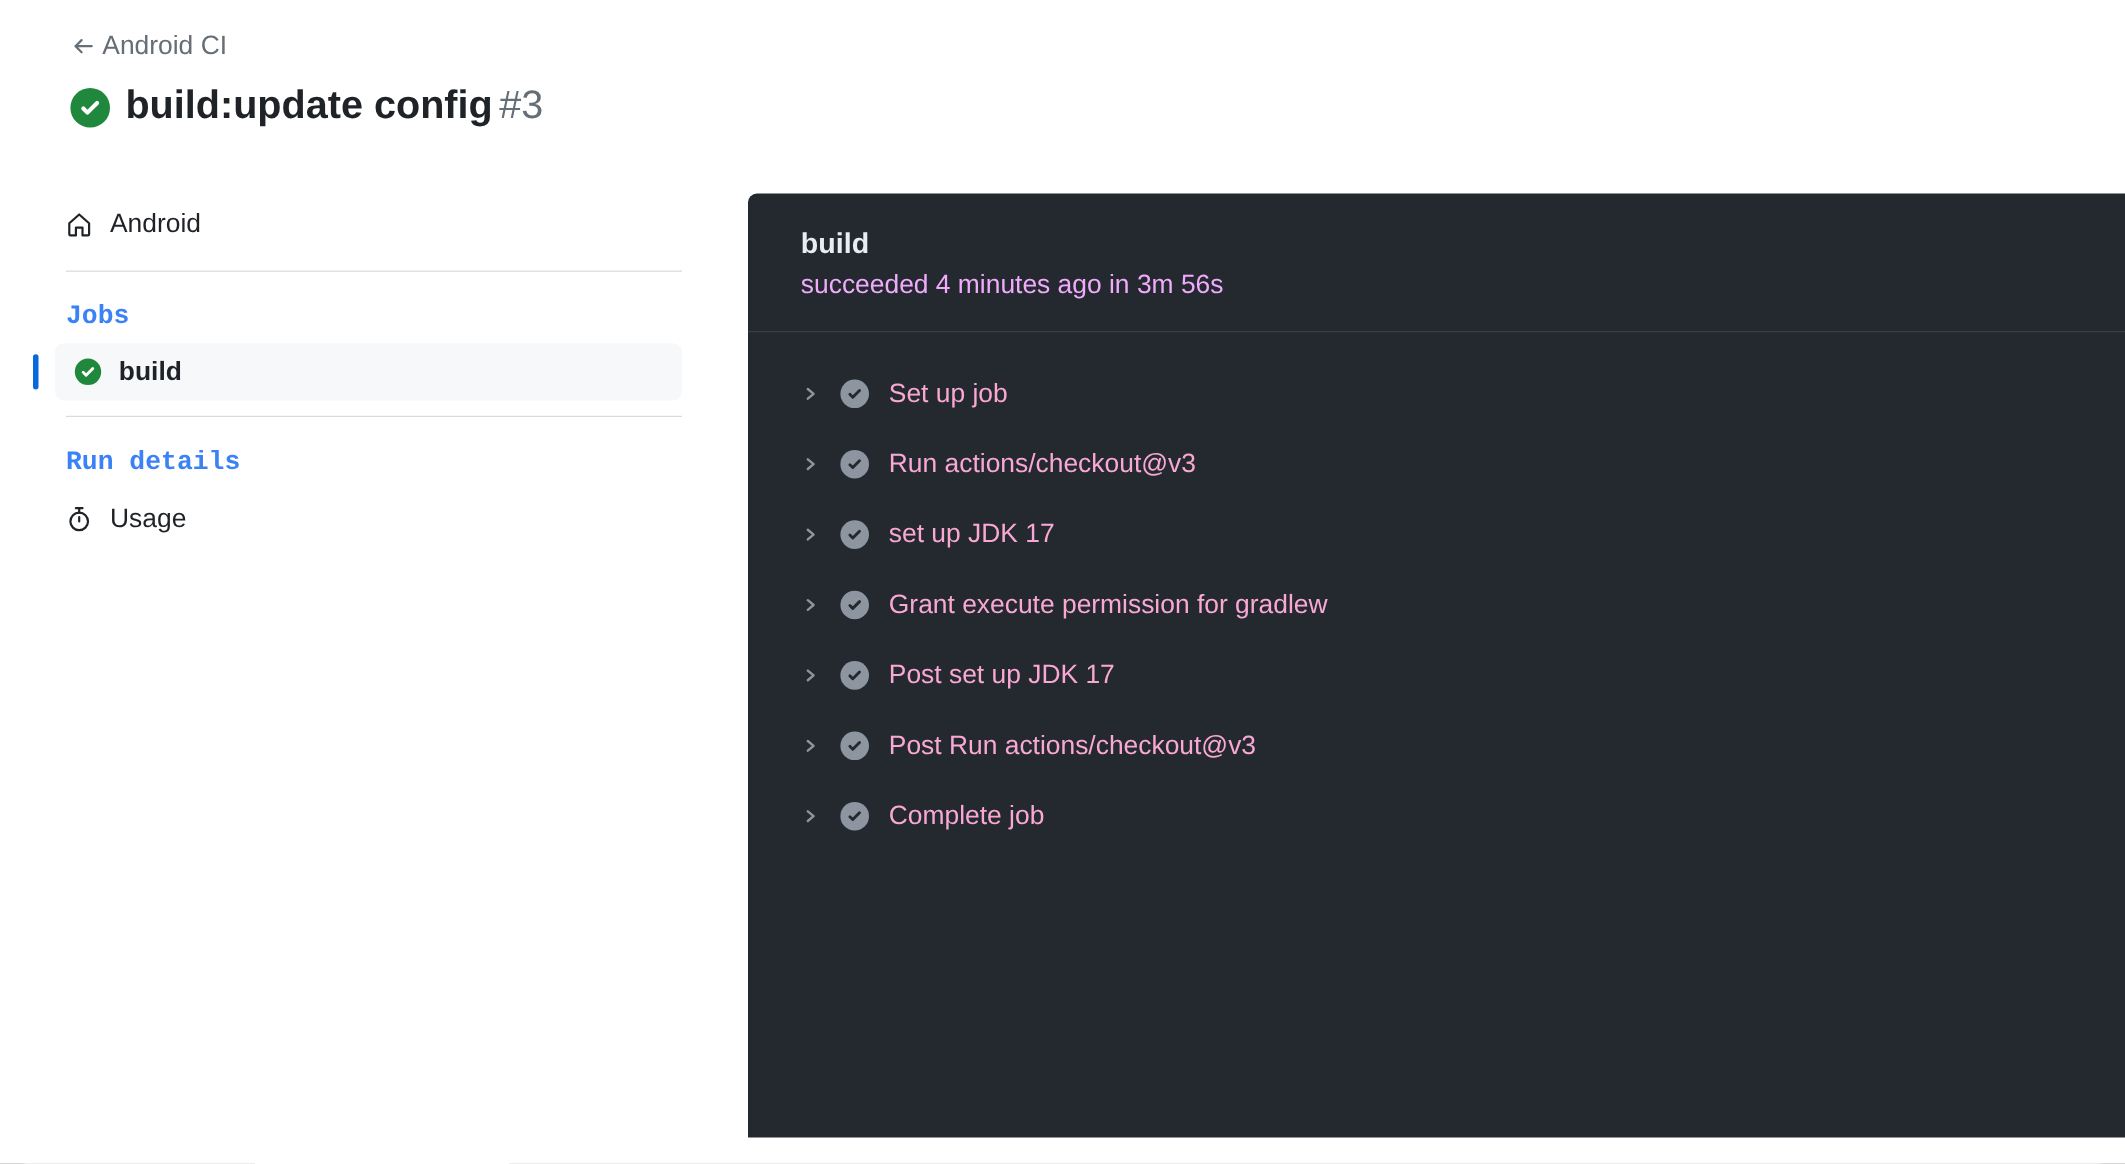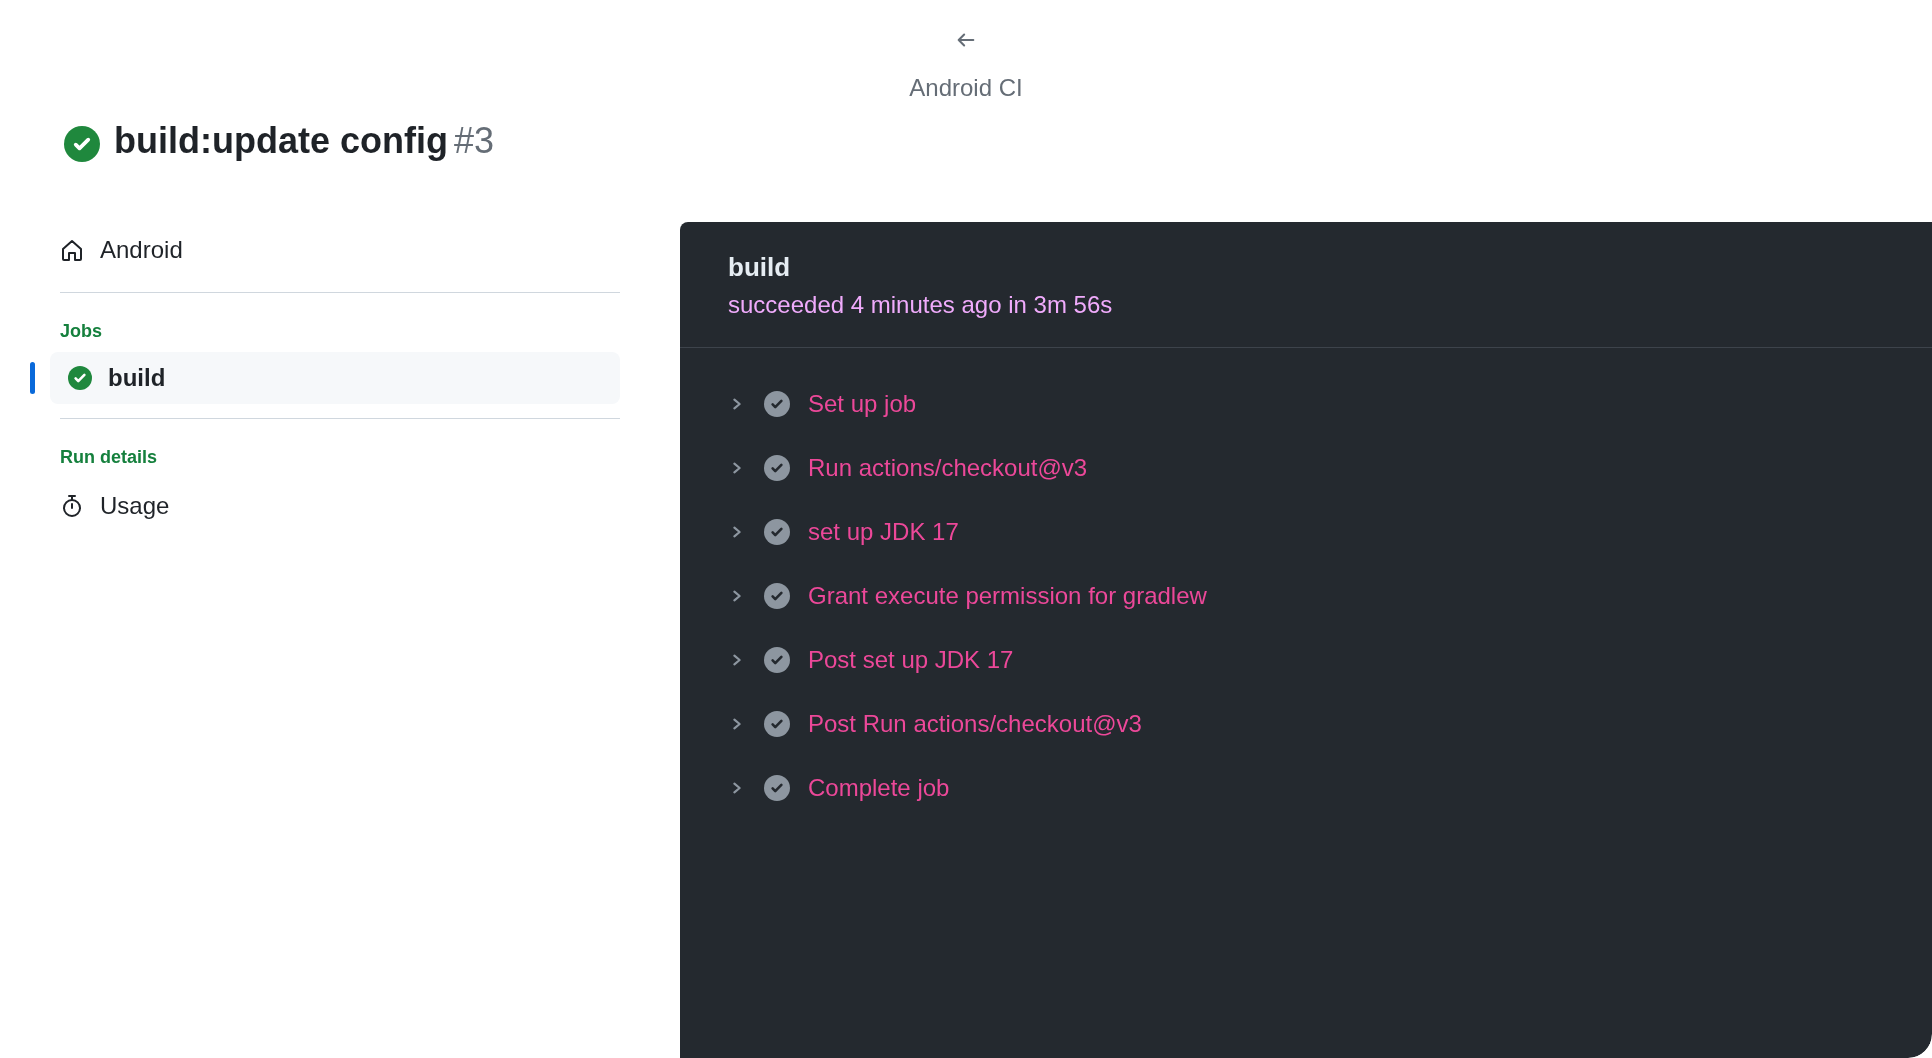--- a/index.html
+++ b/index.html
@@ -23,23 +23,22 @@
     border-radius: 24px;
     overflow: hidden;
   }
   
   .header {
     padding: 28px 64px 0 64px;
   }
   .breadcrumb {
     display: flex;
     align-items: center;
-    gap: 22px;
+    gap: 5px;
     margin-bottom: 18px;
-    flex-direction: column;
   }
   .back-arrow {
     width: 24px;
     height: 24px;
     display: flex;
     align-items: center;
     justify-content: center;
     color: #656d76;
     cursor: pointer;
   }
@@ -108,24 +107,25 @@
     display: flex;
     align-items: center;
     justify-content: center;
     color: #1f2328;
   }
   .side-divider {
     border-top: 1px solid #d0d7de;
     margin: 14px 0 14px 30px;
   }
   .side-heading {
-    font-size: 18px;
+    font-size: 24px;
     font-weight: 600;
-    color: #15803d;
+    color: #3b82f6;
     padding: 14px 30px 10px 30px;
+    font-family: Liberation Mono, monospace;
   }
   .side-job {
     display: flex;
     align-items: center;
     gap: 16px;
     padding: 12px 18px;
     margin-left: 20px;
     font-size: 24px;
     font-weight: 600;
     color: #1f2328;
@@ -185,21 +185,21 @@
   }
   .log-steps {
     padding: 24px 24px;
   }
   .log-step {
     display: flex;
     align-items: center;
     gap: 18px;
     padding: 18px 24px;
     font-size: 24px;
-    color: #ec4899;
+    color: #f9a8d4;
     border-radius: 6px;
     cursor: pointer;
     text-align: right;
   }
   .chevron {
     width: 18px;
     height: 18px;
     display: flex;
     align-items: center;
     justify-content: center;

